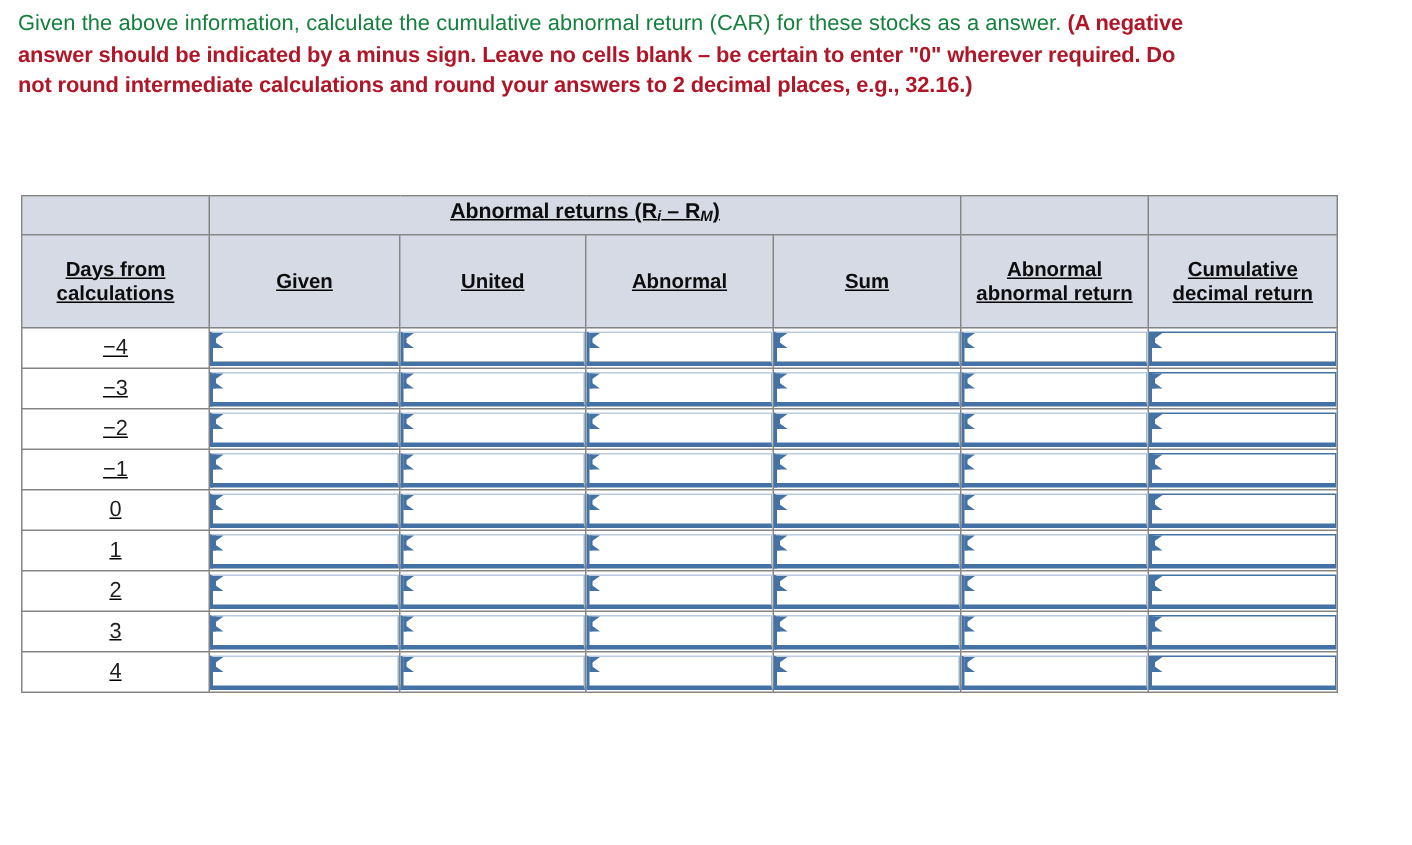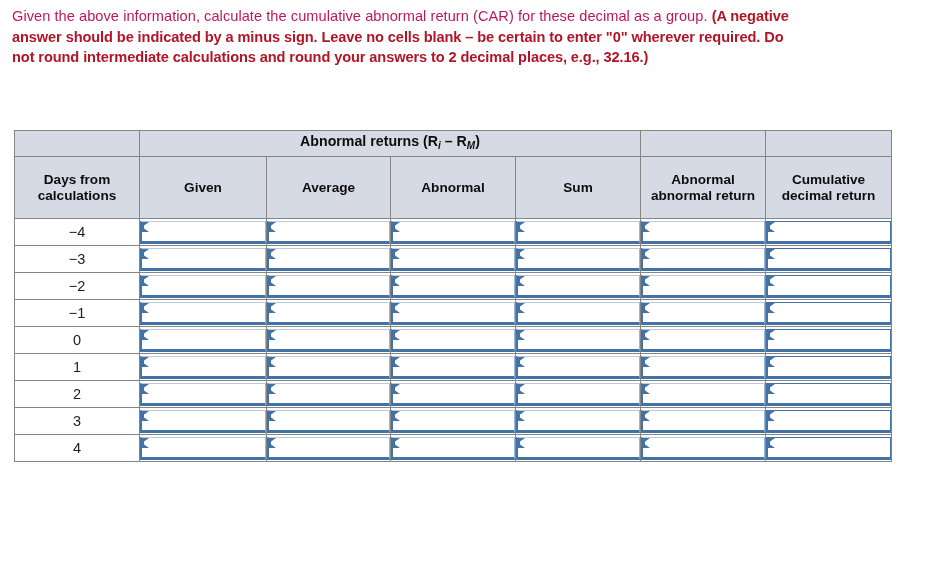--- a/index.html
+++ b/index.html
@@ -22,33 +22,34 @@
   .prompt {
     position: absolute;
     left: 12px;
     top: 6px;
     width: 790px;
     font-size: 14.6px;
     line-height: 20.5px;
     color: #3c3c3c;
     letter-spacing: 0.05px;
   }
-  .prompt .plain { color: #be185d; }
+  .prompt .plain { color: #15803d; }
   .prompt .note {
     color: #b01627;
     font-weight: bold;
     letter-spacing: -0.1px;
   }
 
   
   .table-wrap {
     position: absolute;
     left: 14px;
     top: 130px;
     width: 877px;
+    text-decoration: underline;
   }
   table.grid {
     border-collapse: collapse;
     width: 877px;
     table-layout: fixed;
   }
   table.grid td, table.grid th {
     border: 1px solid #858585;
     padding: 0;
     margin: 0;
@@ -132,21 +133,21 @@
     background: #4472a4;
   }
 </style>
 </head>
 <body>
 
 <div id="page">
 
   <div class="prompt">
     <span class="plain">Given the above information, calculate the cumulative abnormal return (CAR) for these</span>
-    <span class="plain">decimal as a group. </span><span class="note">(A negative answer should be indicated by a minus sign. Leave no cells blank – be certain to enter "0" wherever required. Do not round intermediate calculations and round your answers to 2 decimal places, e.g., 32.16.)</span>
+    <span class="plain">stocks as a answer. </span><span class="note">(A negative answer should be indicated by a minus sign. Leave no cells blank – be certain to enter "0" wherever required. Do not round intermediate calculations and round your answers to 2 decimal places, e.g., 32.16.)</span>
   </div>
 
   <div class="table-wrap">
     <table class="grid">
       <colgroup>
         <col style="width:125px">
         <col style="width:127px">
         <col style="width:124px">
         <col style="width:125px">
         <col style="width:125px">
@@ -156,21 +157,21 @@
       <thead>
         <tr>
           <th class="hd hd-blank hd-span"></th>
           <th class="hd hd-span" colspan="4"><span>Abnormal returns (R</span><sub class="sb">i</sub><span> – R</span><sub class="sb">M</sub><span>)</span></th>
           <th class="hd hd-blank hd-span"></th>
           <th class="hd hd-blank hd-span"></th>
         </tr>
         <tr>
           <th class="hd hd-main">Days from calculations</th>
           <th class="hd hd-main">Given</th>
-          <th class="hd hd-main">Average</th>
+          <th class="hd hd-main">United</th>
           <th class="hd hd-main">Abnormal</th>
           <th class="hd hd-main">Sum</th>
           <th class="hd hd-main">Abnormal abnormal return</th>
           <th class="hd hd-main">Cumulative decimal return</th>
         </tr>
       </thead>
       <tbody id="rows-body">
           <tr>
             <td class="daycell">−4</td>
             <td class="incell">

